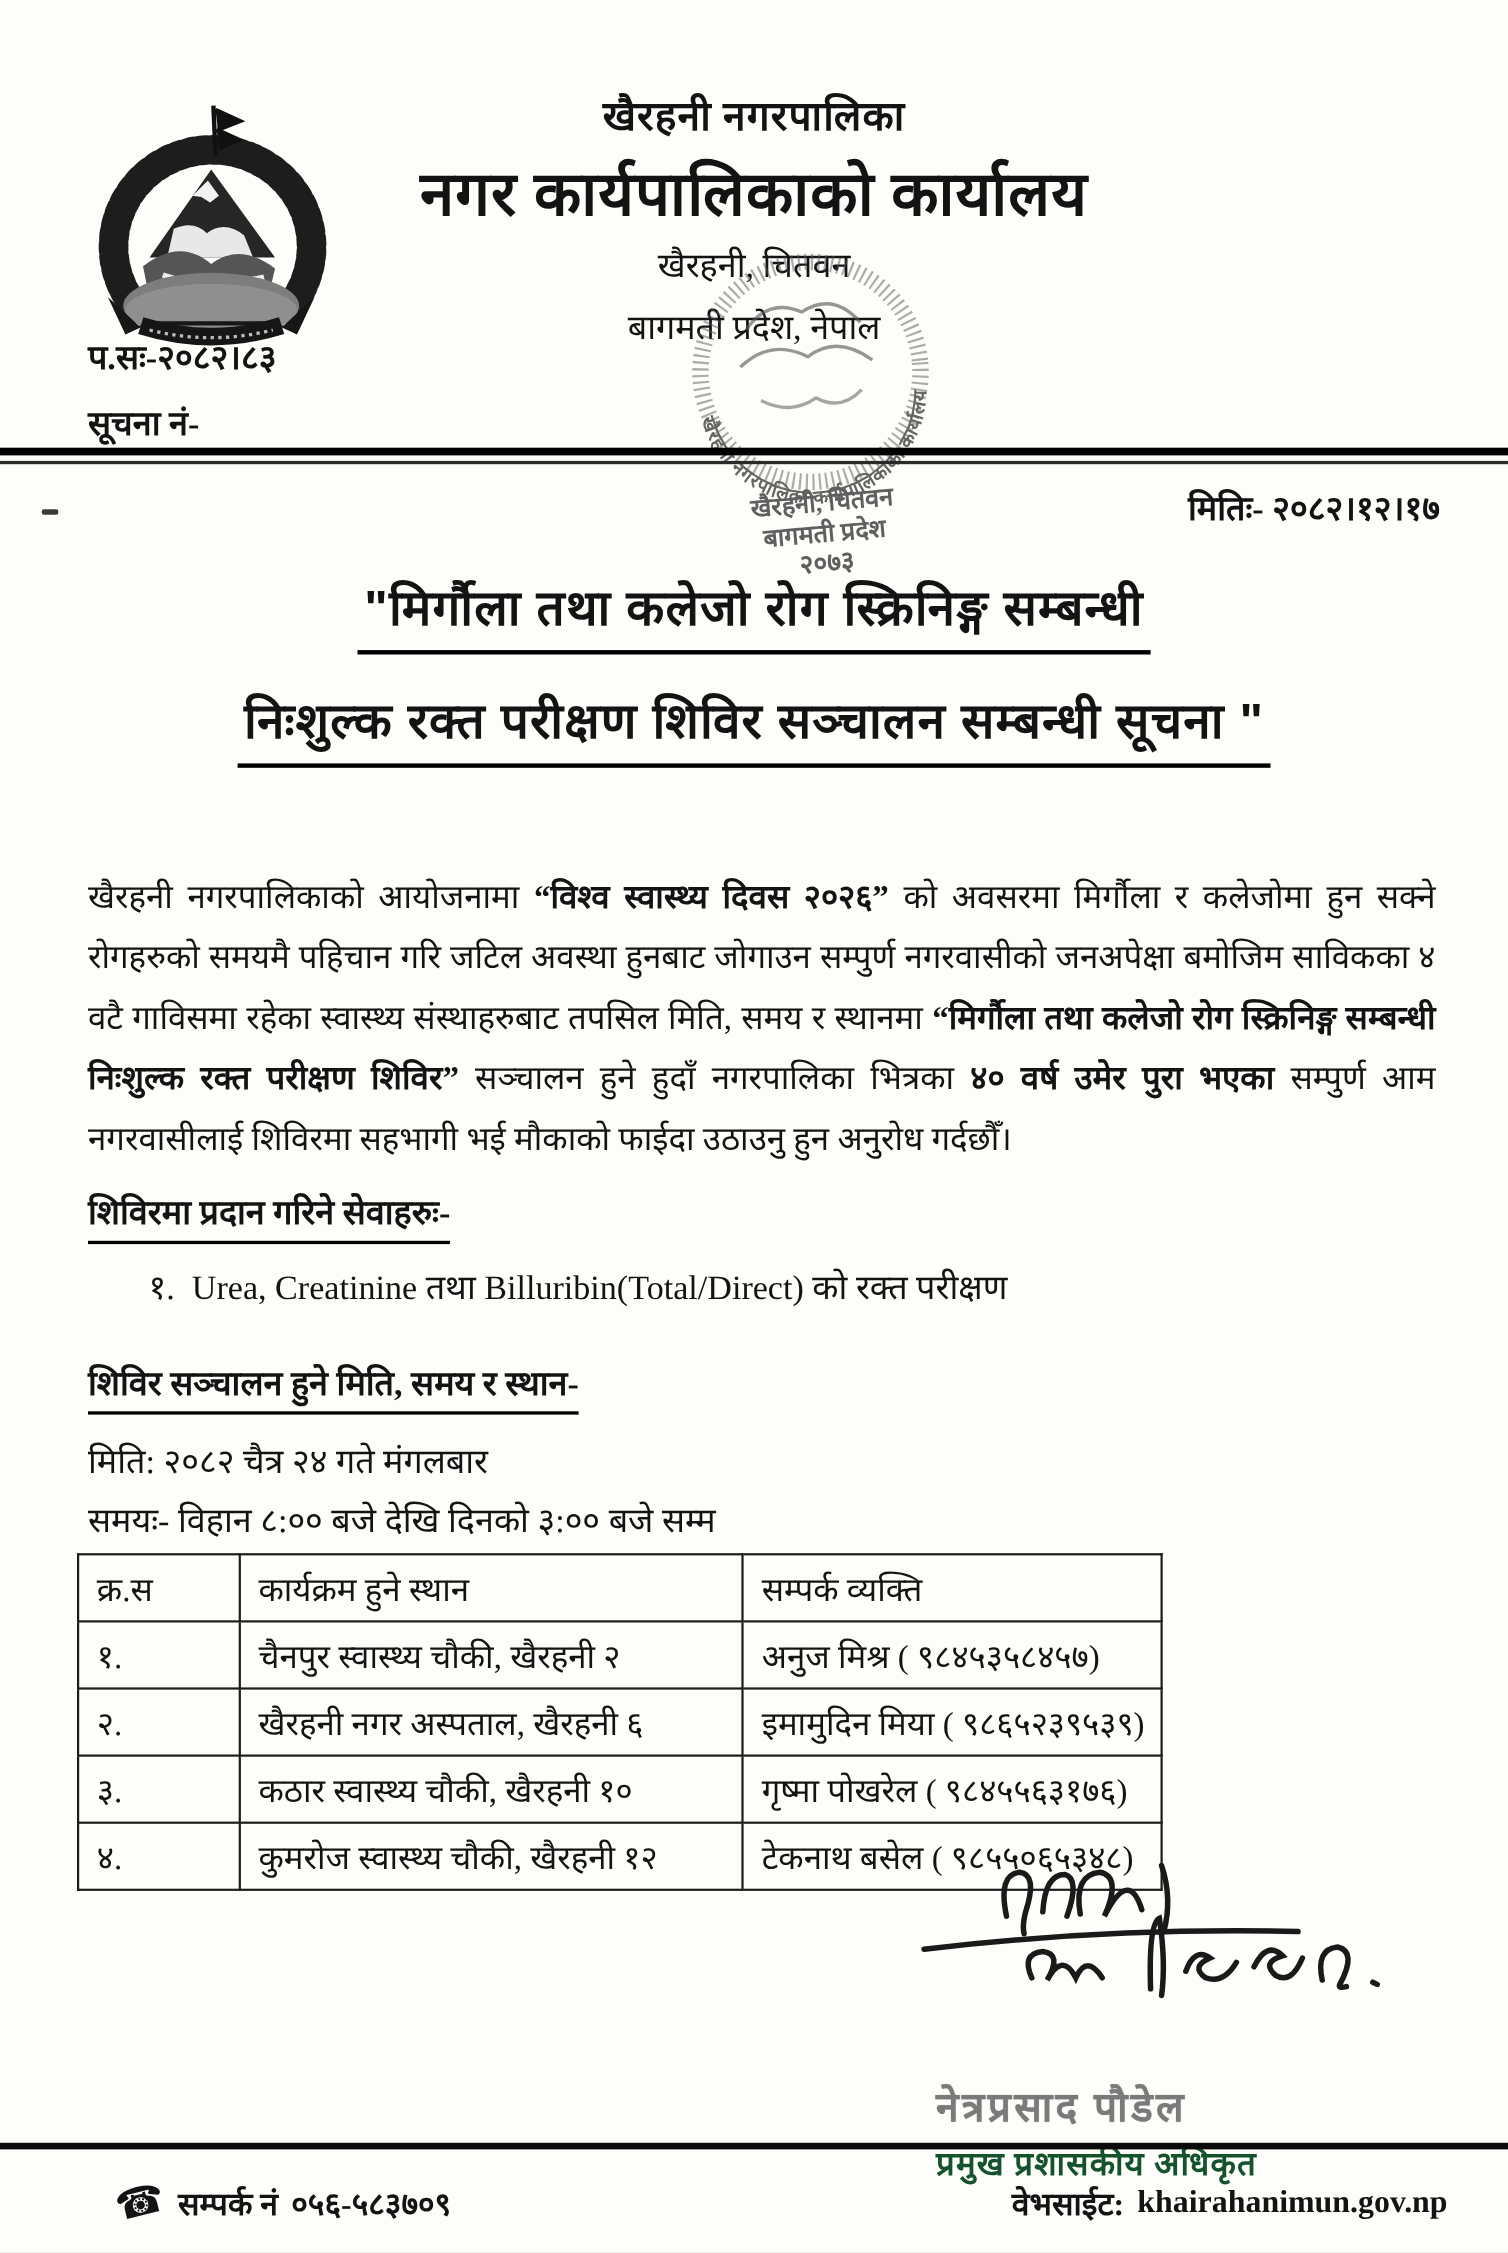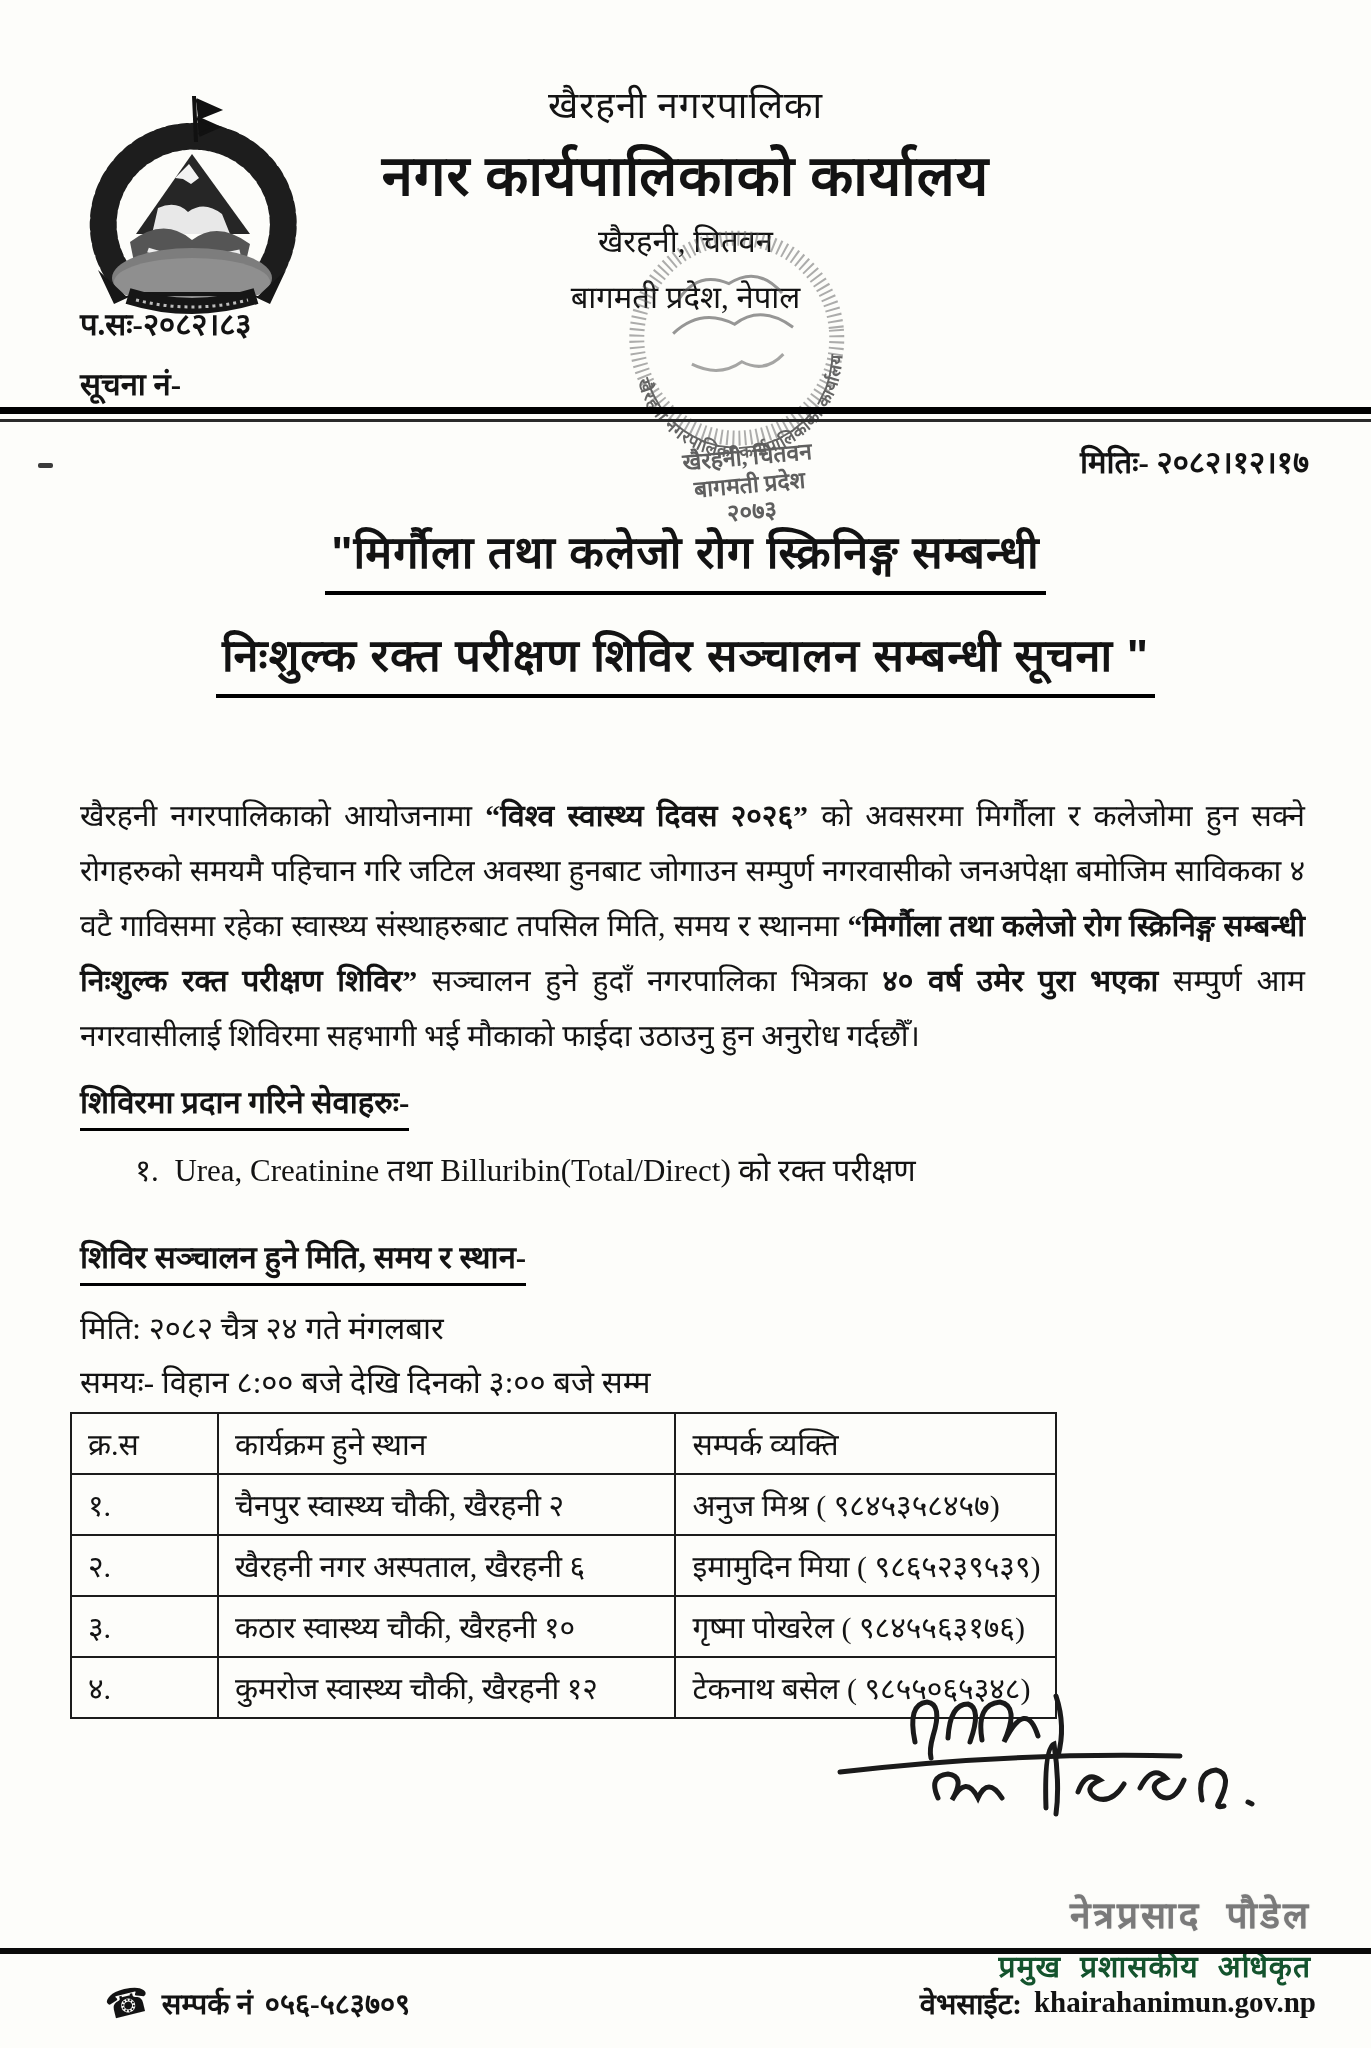--- a/index.html
+++ b/index.html
@@ -6,21 +6,21 @@
   .page{
     position:relative;
     width:1371px;height:2048px;
     background:#fdfdfa;
     font-family:"Liberation Serif","DejaVu Serif",serif;
     color:#131313;
     overflow:hidden;
   }
   
   .hdr-center{position:absolute;left:0;right:0;top:78px;text-align:center;}
-  .muni{font-size:37px;font-weight:400;letter-spacing:1px;}
+  .muni{font-size:37px;font-weight:700;letter-spacing:1px;}
   .office{font-size:56px;font-weight:700;margin-top:6px;letter-spacing:1px;}
   .addr1{font-size:31px;margin-top:8px;}
   .addr2{font-size:31px;margin-top:14px;}
   .logo{position:absolute;left:70px;top:82px;width:244px;height:250px;}
   .refs{position:absolute;left:80px;top:295px;font-size:31px;font-weight:700;line-height:60px;}
   .stamp{position:absolute;left:565px;top:220px;width:350px;height:310px;transform:rotate(-5deg);opacity:.88;}
   .rule1{position:absolute;left:0;right:0;top:407px;height:7px;background:#000;}
   .rule2{position:absolute;left:0;right:0;top:419px;height:3px;background:#2a2a2a;}
   .doc-date{position:absolute;right:62px;top:440px;font-size:31px;font-weight:700;}
   .scan-dash{position:absolute;left:38px;top:463px;width:15px;height:5px;background:#3b3b3b;border-radius:2px;}
@@ -37,21 +37,21 @@
   .svc-item{position:absolute;left:135px;top:1148px;font-size:31px;}
   .sch-h{top:1235px;}
   .sch-date{position:absolute;left:80px;top:1306px;font-size:31px;}
   .sch-time{position:absolute;left:80px;top:1360px;font-size:31px;}
   
   table.camps{position:absolute;left:70px;top:1412px;width:987px;border-collapse:collapse;font-size:30px;}
   table.camps th,table.camps td{border:2px solid #1c1c1c;text-align:left;font-weight:400;padding:9px 6px 9px 16px;height:38px;}
   table.camps col.c1{width:160px;} table.camps col.c2{width:517px;} table.camps col.c3{width:415px;}
   
   .sign-svg{position:absolute;left:810px;top:1680px;width:500px;height:200px;}
-  .officer{position:absolute;right:60px;top:1888px;width:460px;text-align:right;font-family:Liberation Mono, monospace;}
+  .officer{position:absolute;right:60px;top:1888px;width:460px;text-align:left;font-family:Liberation Serif, serif;}
   .officer .nm{font-size:37px;font-weight:700;color:#7a7a7a;letter-spacing:3px;text-shadow:0 0 1px #aaa;}
   .officer .pt{font-size:30px;font-weight:700;color:#14532d;margin-top:6px;letter-spacing:1px;}
   
   .f-rule{position:absolute;left:0;right:0;top:1948px;height:6px;background:#0a0a0a;}
   .footer{position:absolute;left:105px;right:55px;top:1982px;display:flex;align-items:center;justify-content:space-between;font-size:29px;font-weight:600;}
   .footer .grp{display:flex;align-items:center;gap:12px;white-space:nowrap;}
   .phone-glyph{font-family:"DejaVu Sans",sans-serif;font-size:36px;transform:rotate(-14deg);display:inline-block;}
   .email-val{border-bottom:2px solid #111;padding-bottom:2px;}
 </style>
 </head>

